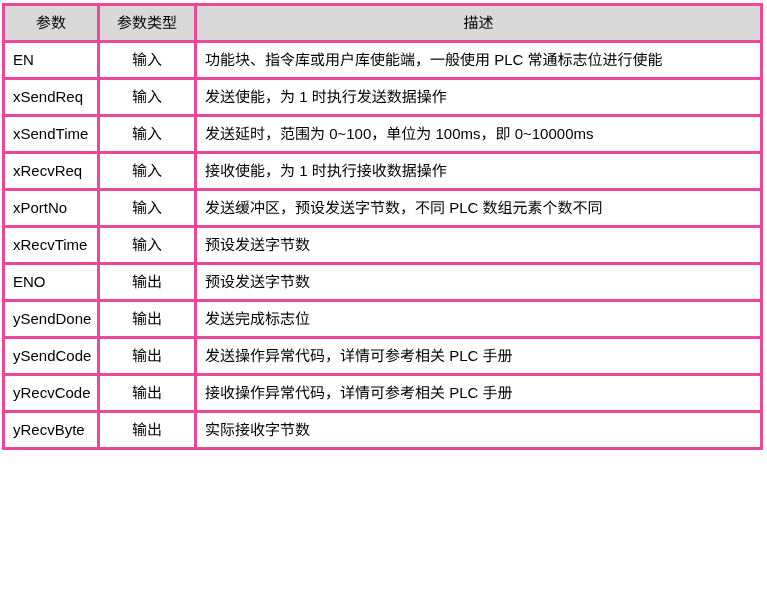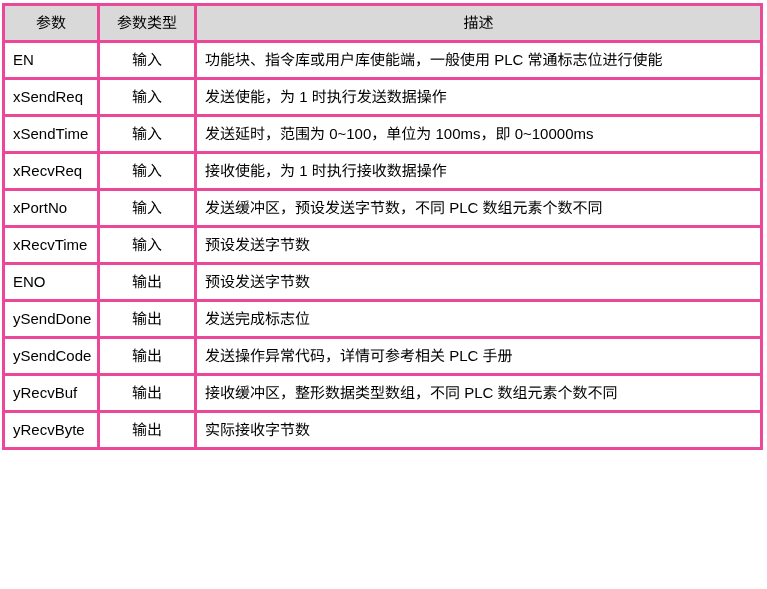--- a/index.html
+++ b/index.html
@@ -108,23 +108,23 @@
           <td class="cell-param">ySendDone</td>
           <td class="cell-type">输出</td>
           <td class="cell-desc">发送完成标志位</td>
         </tr>
         <tr>
           <td class="cell-param">ySendCode</td>
           <td class="cell-type">输出</td>
           <td class="cell-desc">发送操作异常代码，详情可参考相关 PLC 手册</td>
         </tr>
         <tr>
-          <td class="cell-param">yRecvBuf</td>
+          <td class="cell-param">yRecvCode</td>
           <td class="cell-type">输出</td>
-          <td class="cell-desc">接收缓冲区，整形数据类型数组，不同 PLC 数组元素个数不同</td>
+          <td class="cell-desc">接收操作异常代码，详情可参考相关 PLC 手册</td>
         </tr>
         <tr>
           <td class="cell-param">yRecvByte</td>
           <td class="cell-type">输出</td>
           <td class="cell-desc">实际接收字节数</td>
         </tr>
       </tbody>
   </table>
 </div>
 

